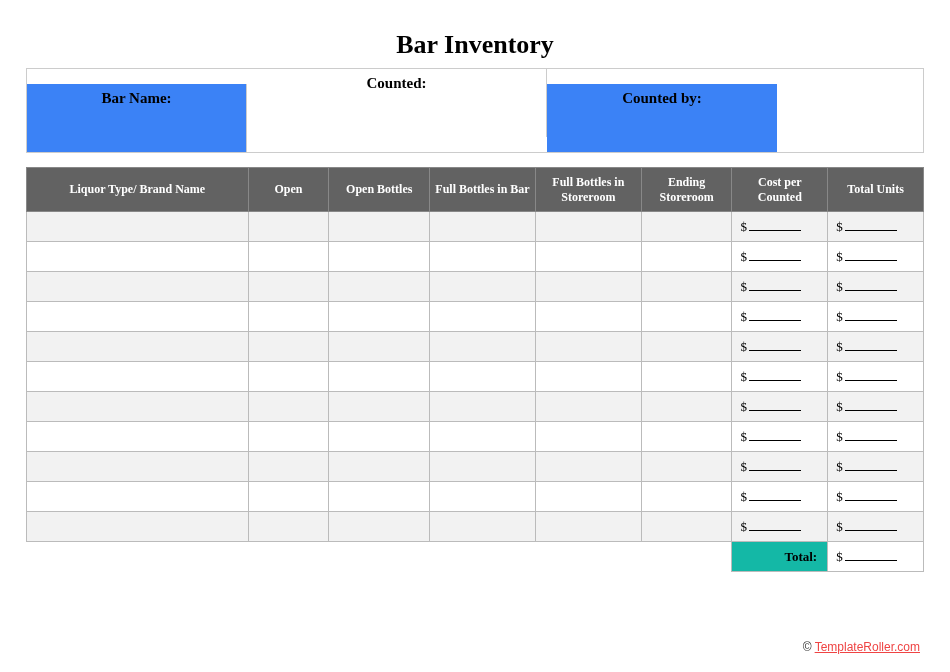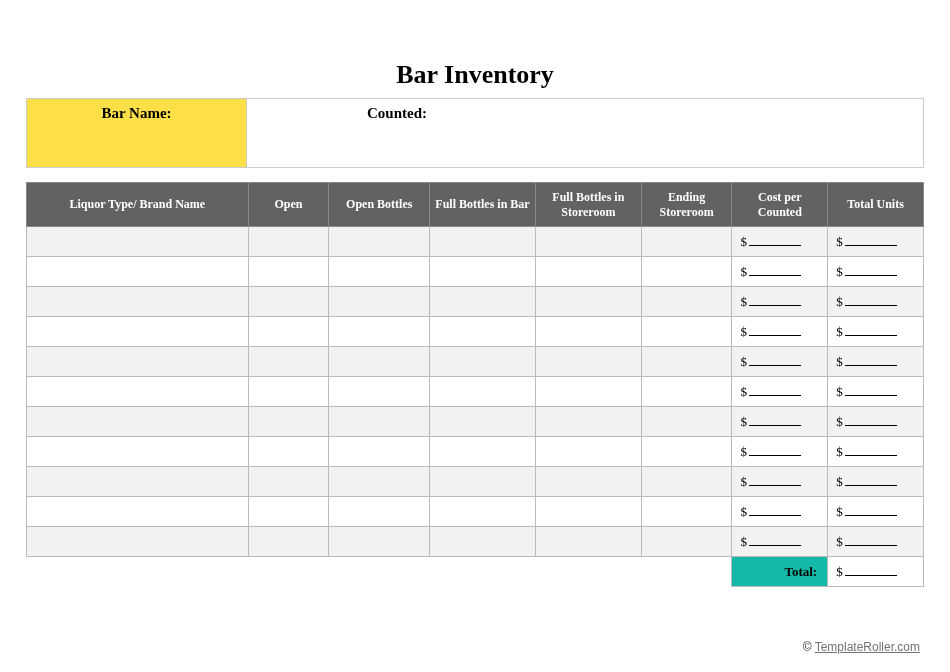--- a/index.html
+++ b/index.html
@@ -6,21 +6,21 @@
   body {
     margin: 0;
     padding: 0;
     background: #fff;
     font-family: "Times New Roman", Times, serif;
     width: 950px;
     height: 672px;
     position: relative;
   }
   .page {
-    padding: 60px 26px 0 26px;
+    padding: 30px 26px 0 26px;
   }
   .title {
     text-align: center;
     font-size: 26px;
     font-weight: bold;
     margin: 0 0 8px 0;
   }
   .info-row {
     display: flex;
     width: 100%;
@@ -28,21 +28,21 @@
   }
   .info-cell {
     border-right: 1px solid #ccc;
     height: 68px;
     padding: 6px 10px;
     font-size: 15px;
     font-weight: bold;
     text-align: center;
   }
   .info-cell:last-child { border-right: none; }
-  .grey { background: #fde047; }
+  .grey { background: #3b82f6; margin-top: 15px; }
   .white { background: #fff; }
   .info-barname { flex: 0 0 220px; }
   .info-address { flex: 0 0 300px; }
   .info-counted { flex: 0 0 230px; }
   .info-date { flex: 1; }
 
   .grid {
     margin-top: 14px;
     width: 100%;
     border-collapse: collapse;
@@ -88,31 +88,32 @@
   .total-row .total-label-cell { background: #14b8a6; padding-right: 10px; }
   .total-row .noborder { border: none; background: transparent; }
   .credit {
     position: absolute;
     right: 30px;
     bottom: 18px;
     font-size: 12px;
     font-family: Arial, sans-serif;
   }
   .credit .copy { color: #333; }
-  .credit .link { color: #737373; text-decoration: underline; }
+  .credit .link { color: #ef4444; text-decoration: underline; }
 </style>
 </head>
 <body>
 
 <div class="page">
   <h1 class="title">Bar Inventory</h1>
 
   <div class="info-row">
     <div class="info-cell grey info-barname">Bar Name:</div>
     <div class="info-cell white info-address">Counted:</div>
+    <div class="info-cell grey info-counted">Counted by:</div>
   </div>
 
   <table class="grid">
     <thead>
       <tr>
         <th class="col0">Liquor Type/
 Brand Name</th>
         <th class="col1">Open</th>
         <th class="col2">Open Bottles</th>
         <th class="col3">Full Bottles in Bar</th>

